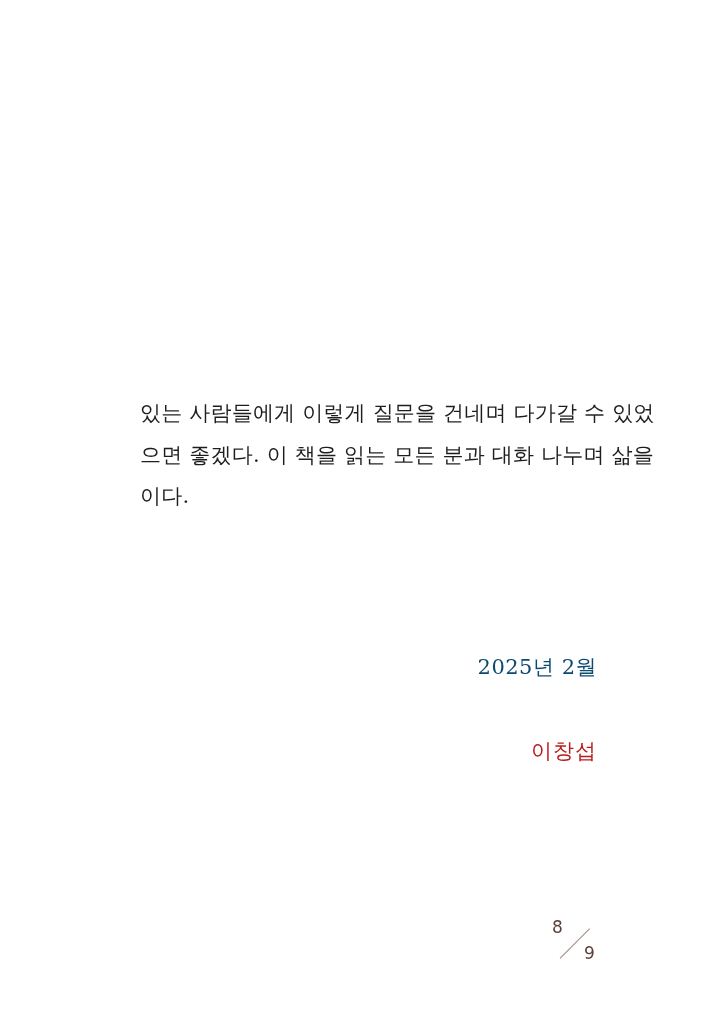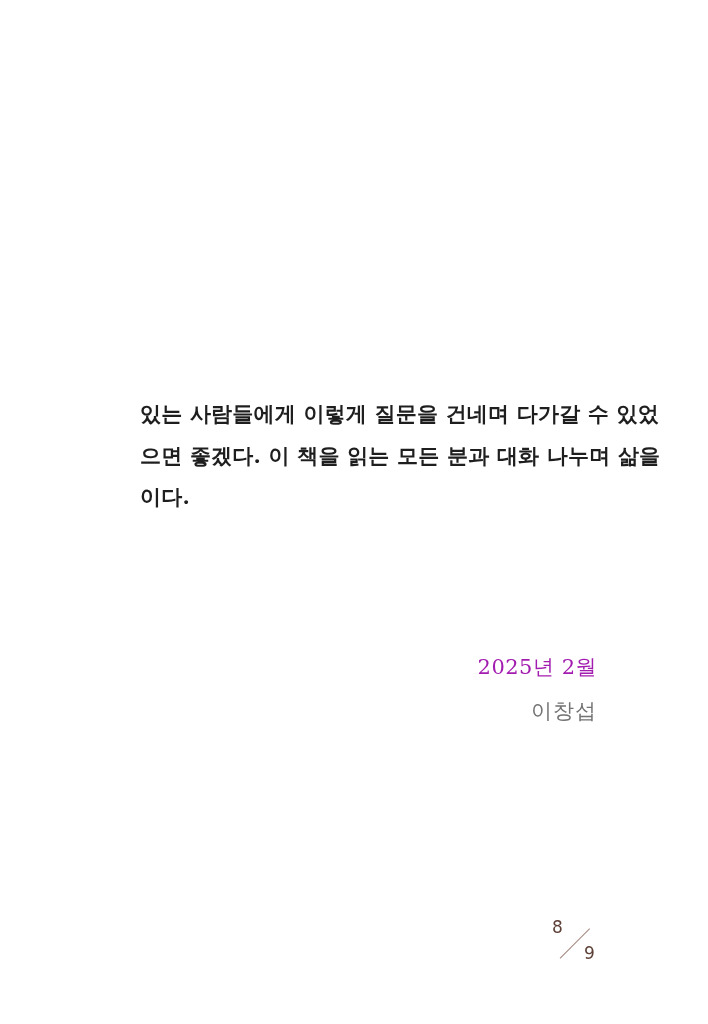--- a/index.html
+++ b/index.html
@@ -22,21 +22,20 @@
     font-size: 21px;
     color: #1e1e1e;
     letter-spacing: 0.2px;
   }
   .body-text .line {
     height: 41.6px;
     line-height: 41.6px;
     text-align: justify;
     text-align-last: justify;
     white-space: nowrap;
-    font-weight: bold;
   }
   .body-text .line.last {
     text-align: center;
     text-align-last: left;
   }
 
   .signature-date, .signature-author {
     position: absolute;
     right: 111px;
     font-size: 21px;
@@ -84,22 +83,22 @@
 <body>
 
 <div class="page" style="background: rgb(255, 255, 255);">
 
   <div class="body-text" style="color: rgb(30, 30, 30);">
     <div class="line">있는 사람들에게 이렇게 질문을 건네며 다가갈 수 있었</div>
     <div class="line">으면 좋겠다. 이 책을 읽는 모든 분과 대화 나누며 삶을</div>
     <div class="line last">이다.</div>
   </div>
 
-  <div class="signature-date" style="color: #a21caf;">2025년 2월</div>
-  <div class="signature-author" style="color: #737373;">이창섭</div>
+  <div class="signature-date" style="color: #0c4a6e;">2025년 2월</div>
+  <div class="signature-author" style="color: #b91c1c; margin-top: 40px;">이창섭</div>
 
   <div class="page-indicator">
     <span class="pg-current" style="color: rgb(93, 64, 55);">8</span>
     <span class="pg-slash" style="background: rgb(161, 136, 127);"></span>
     <span class="pg-next" style="color: rgb(93, 64, 55);">9</span>
   </div>
 
 </div>
 
 </body></html>

